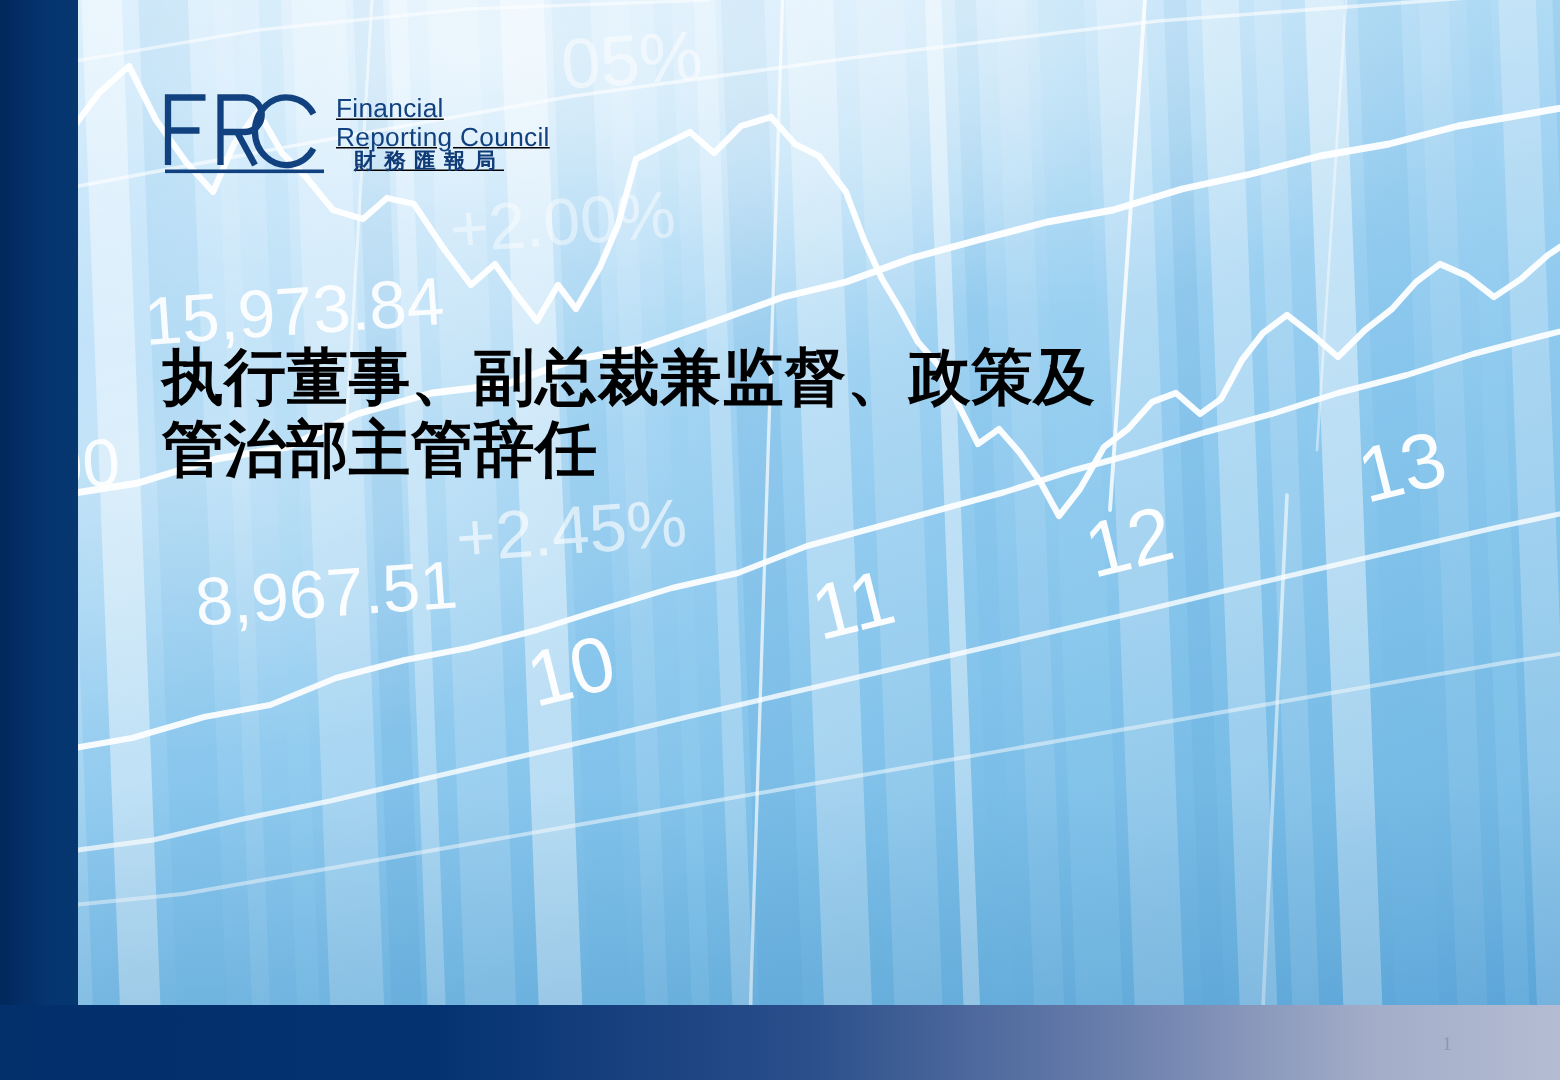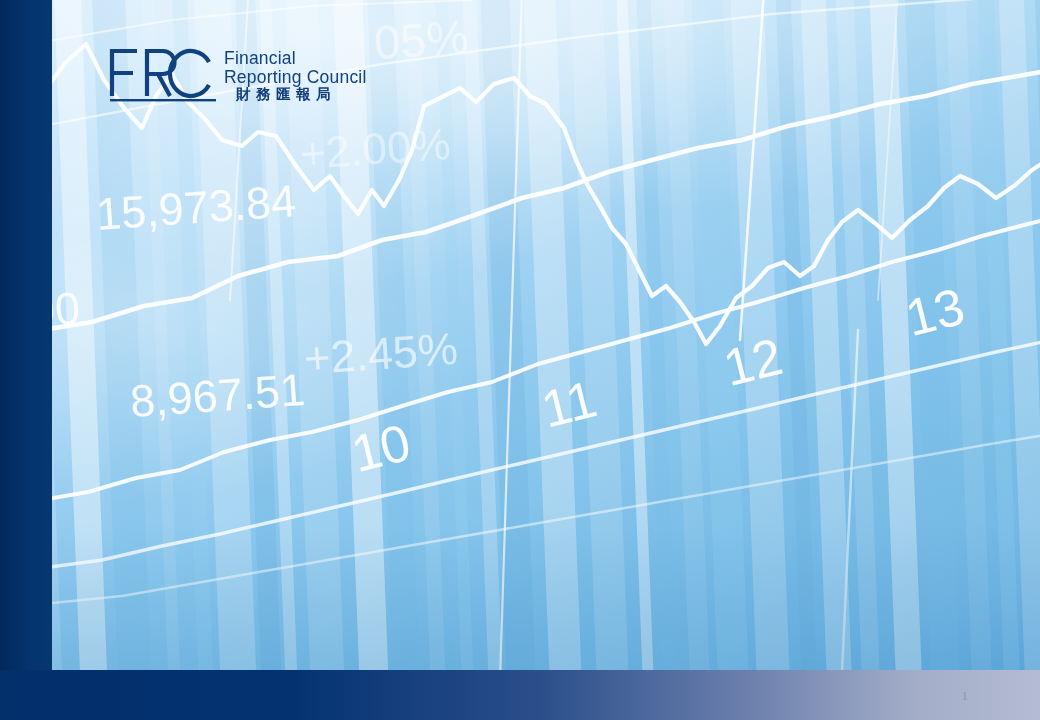--- a/index.html
+++ b/index.html
@@ -118,24 +118,25 @@
     color: #ffffff;
     font-family: "Liberation Sans", sans-serif;
     font-weight: 400;
     white-space: nowrap;
     pointer-events: none;
   }
 
   
   .logo {
     position: absolute;
-    left: 108px; top: 46px;
+    left: 108px; top: 60px;
     z-index: 5;
     display: flex;
     align-items: flex-end;
+    text-decoration: underline;
   }
   .logo-mark {
     position: relative;
     width: 108px;
     height: 56px;
   }
   .logo-text {
     margin-left: 8px;
     padding-top: 3px;
     color: #123f7e;
@@ -290,17 +291,21 @@
         <rect x="2" y="53" width="106" height="2.4" fill="#12417f"></rect>
       </svg>
     </div>
     <div class="logo-text">
       <div class="logo-line1">Financial</div>
       <div class="logo-line2">Reporting Council</div>
       <div class="logo-zh">財務匯報局</div>
     </div>
   </div>
 
+  <div class="title">
+    <span class="title-line">执行董事、副总裁兼监督、政策及</span>
+    <span class="title-line">管治部主管辞任</span>
+  </div>
 
   <div class="bottom-band"></div>
   <div class="page-number">1</div>
 
 </div>
 
 </body></html>

